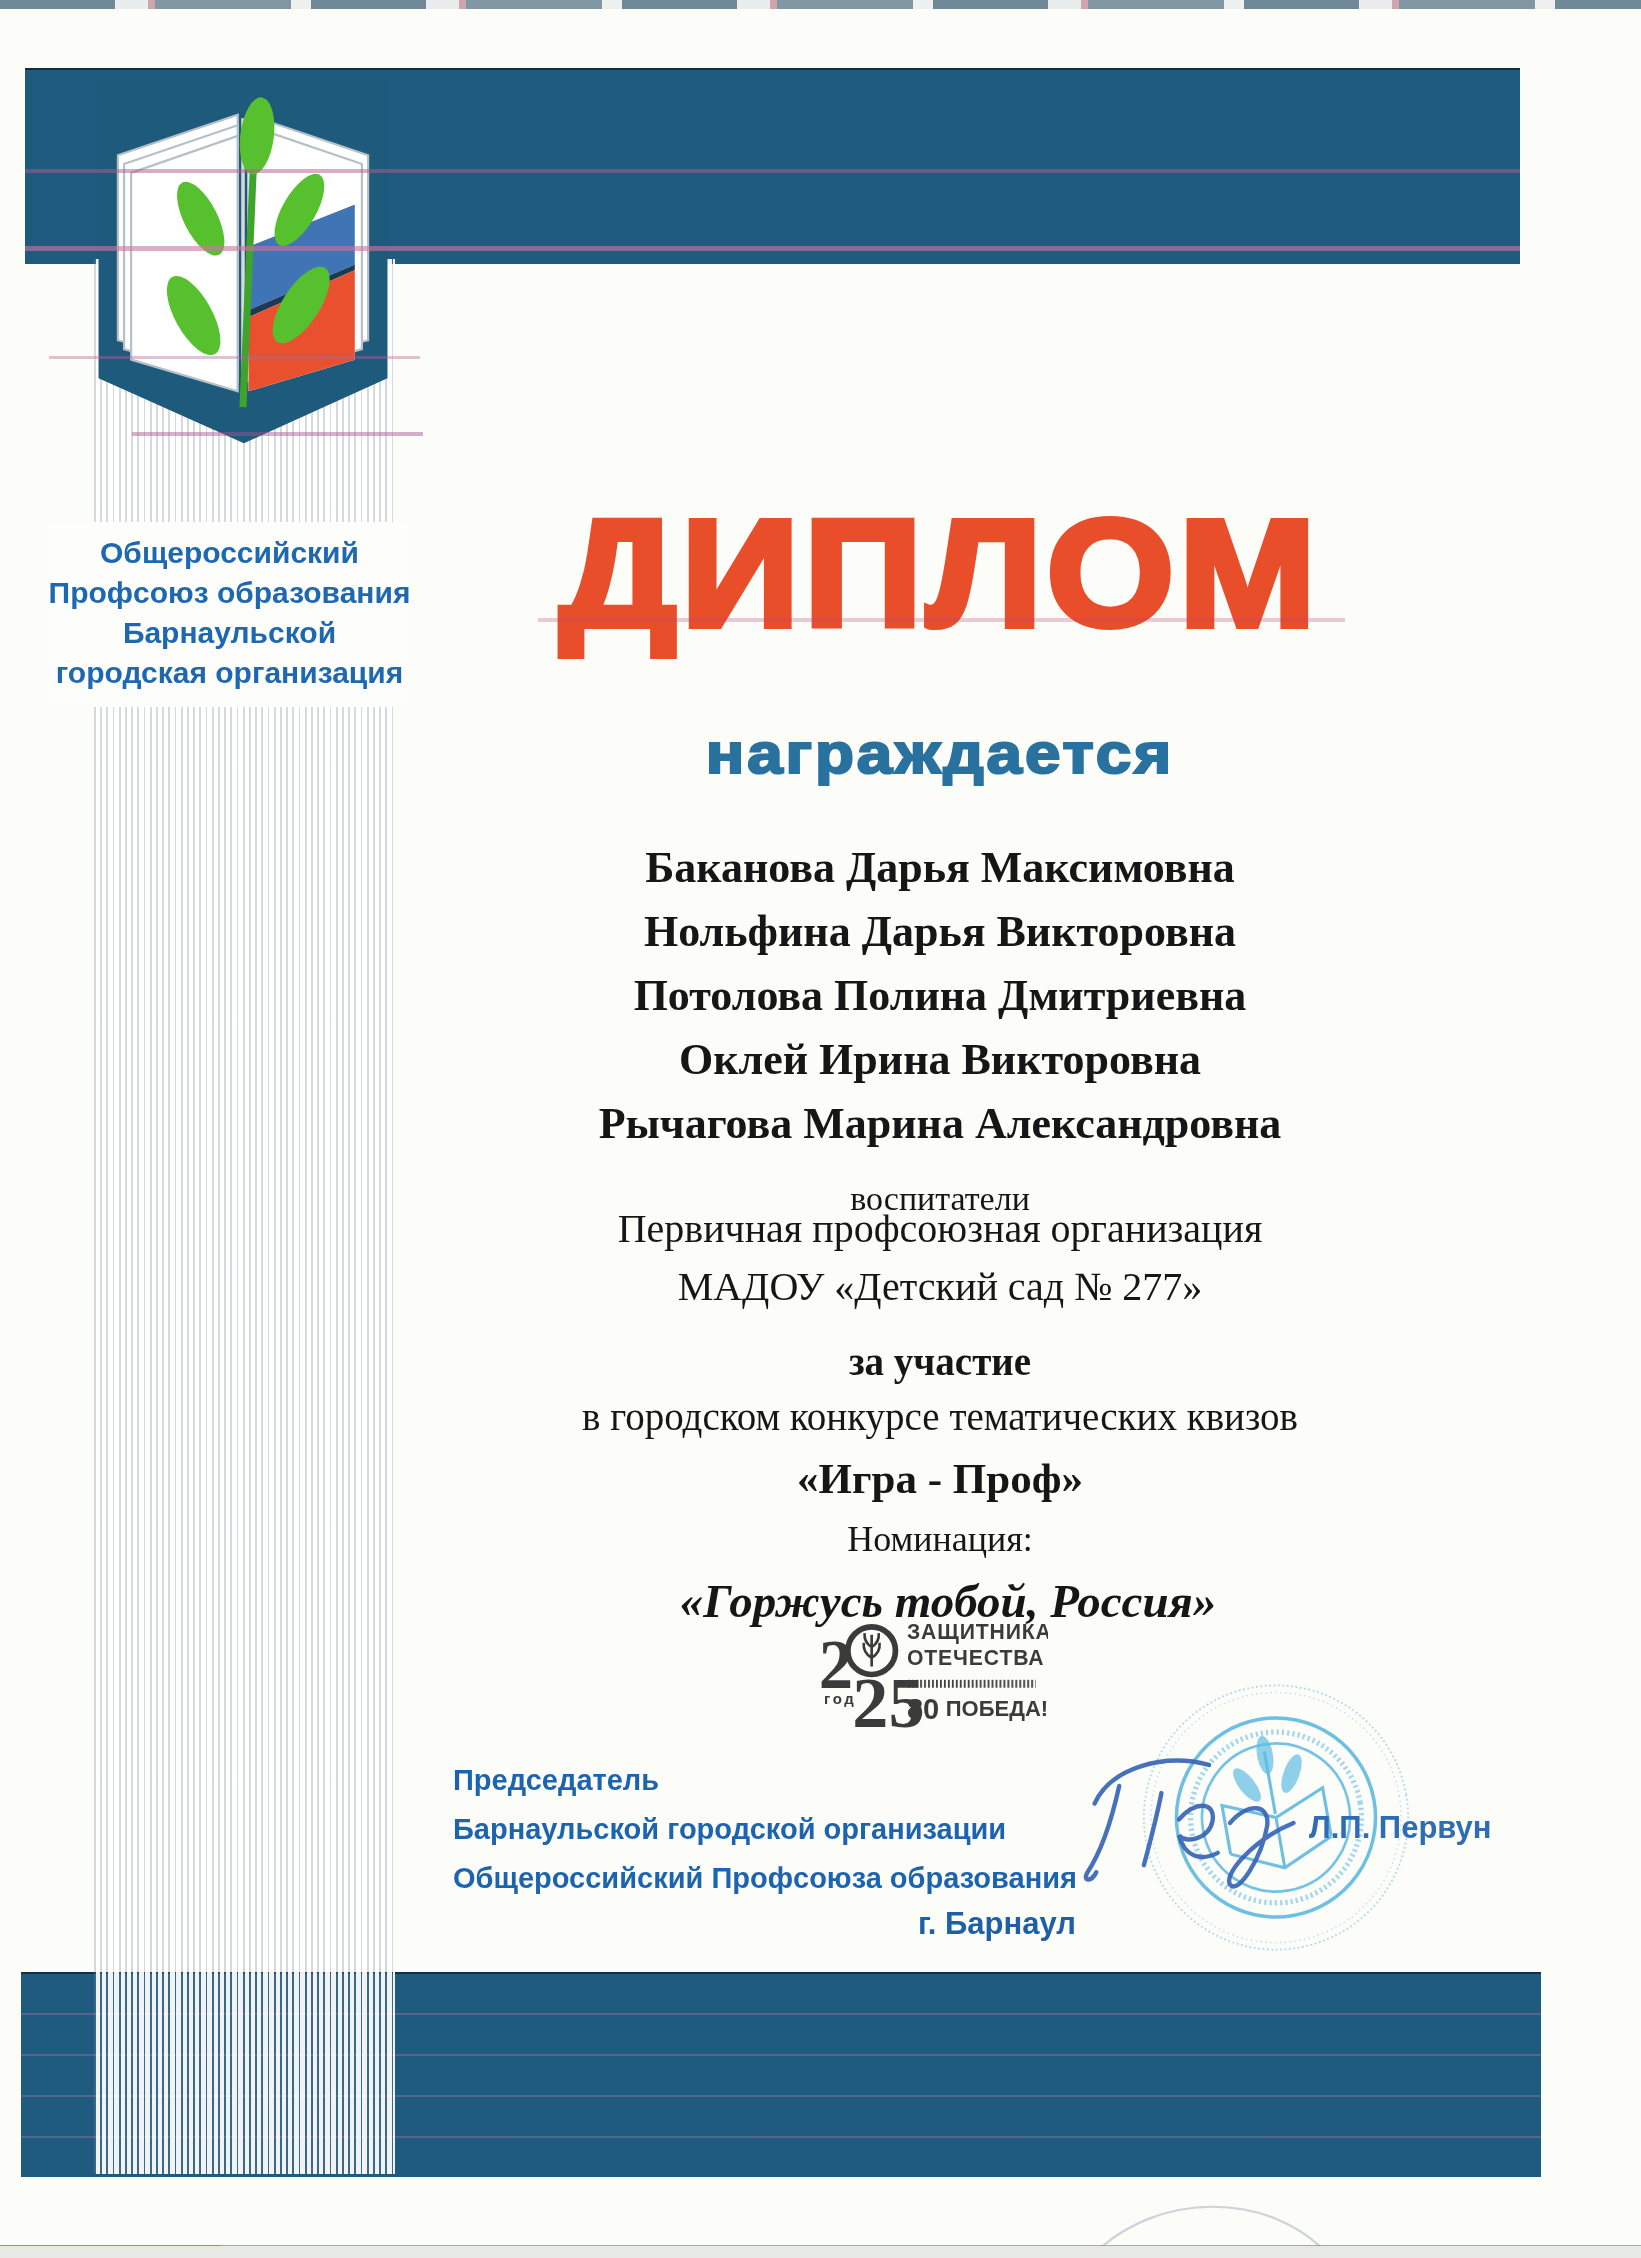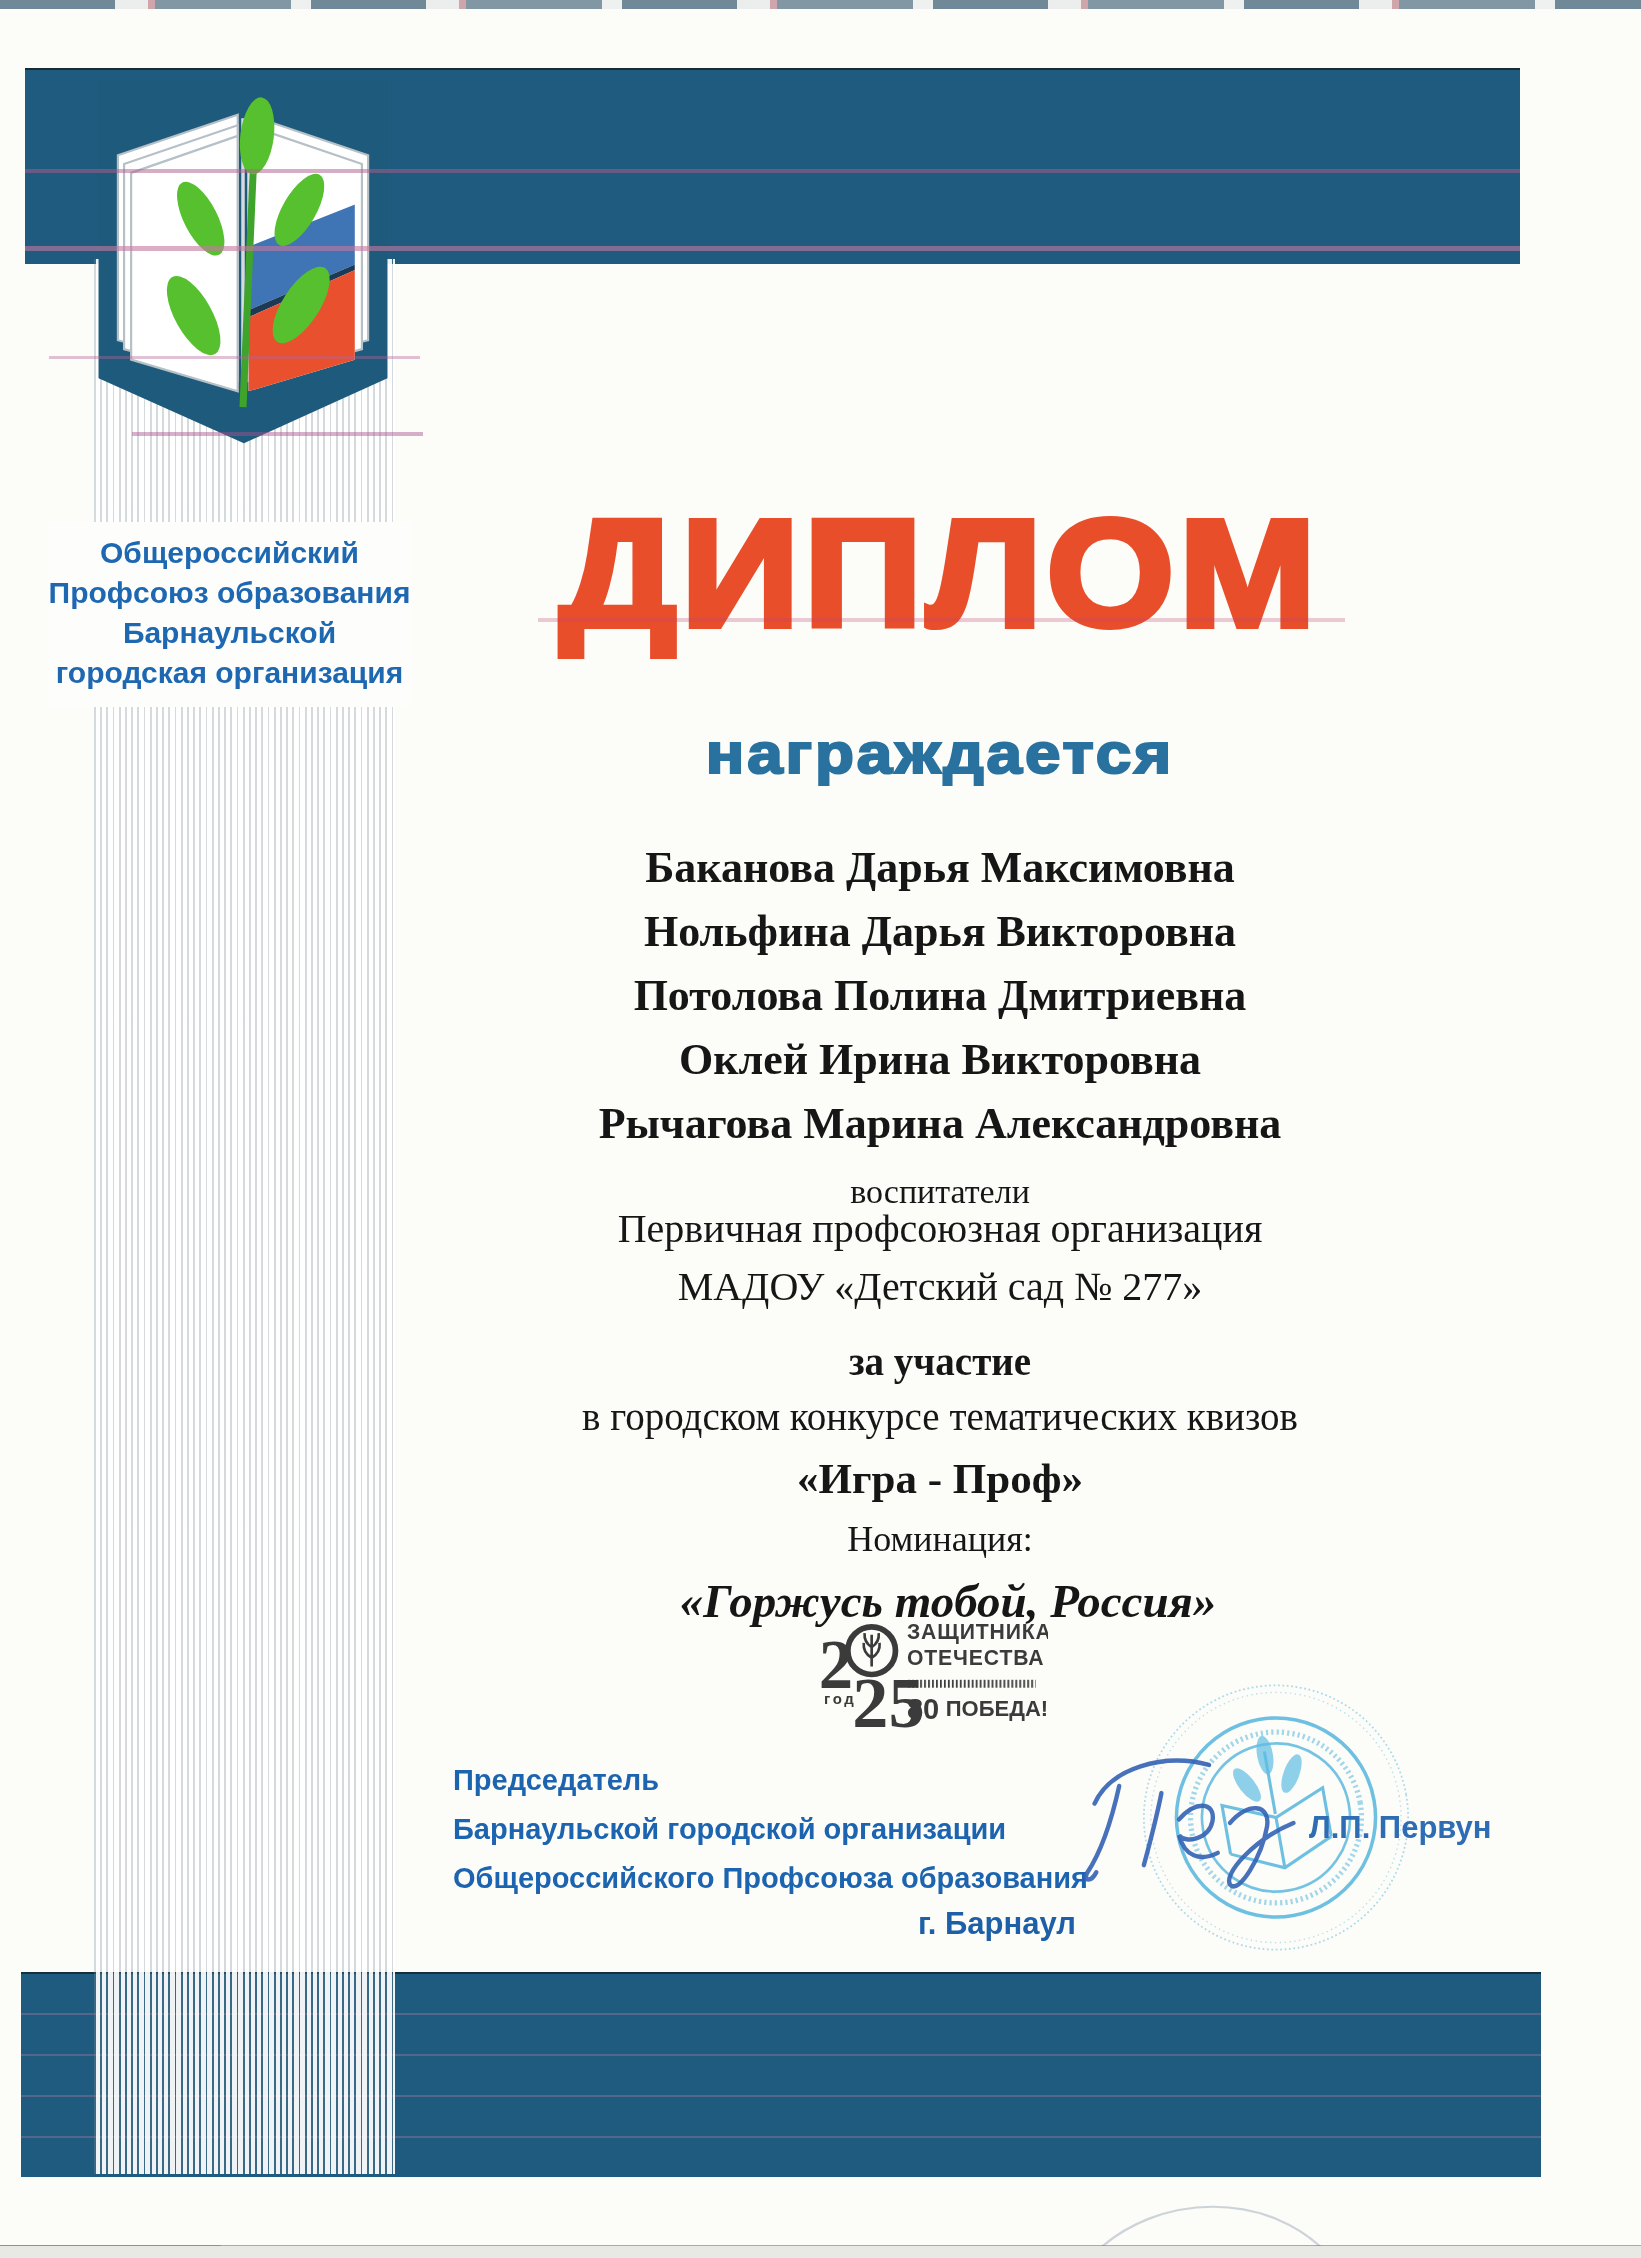--- a/index.html
+++ b/index.html
@@ -42,21 +42,21 @@
   
   .cc{position:absolute;left:243px;width:1394px;text-align:center;}
   .title{top:496px;font-family:"Liberation Sans",sans-serif;font-weight:bold;
     font-size:152px;line-height:154px;letter-spacing:4.4px;color:#e94e2b;
     transform:scaleX(1.08);-webkit-text-stroke:6.2px #e94e2b;}
   .awarded{top:719px;font-family:"Liberation Sans",sans-serif;font-weight:bold;
     font-size:58px;letter-spacing:2.6px;color:#29719e;transform:scaleX(1.1);
     -webkit-text-stroke:2.2px #29719e;}
   .names{top:836px;}
   .names .name{font-size:44px;font-weight:bold;line-height:64px;}
-  .names .role{font-size:34px;line-height:44px;margin-top:14px;}
+  .names .role{font-size:34px;line-height:44px;margin-top:21px;}
   .org{top:1200px;font-size:40px;line-height:58px;}
   .award{top:1334px;}
   .award .reason{font-size:39px;font-weight:bold;line-height:55px;}
   .award .event{font-size:39px;line-height:56px;}
   .award .event-name{font-size:43px;font-weight:bold;line-height:67px;}
   .award .nom-label{font-size:36px;line-height:55px;}
   .award .nom-name{font-size:47px;font-weight:bold;font-style:italic;line-height:69px;padding-left:16px;}
   
   .signatory{position:absolute;left:453px;top:1756px;font-family:"Liberation Sans",sans-serif;
     font-weight:bold;font-size:29px;line-height:49px;color:#1d64b0;}
@@ -155,21 +155,21 @@
     <text x="102" y="25" font-family="'Liberation Sans',sans-serif" font-weight="bold" font-size="24" letter-spacing="1" fill="#3b3b3b">ЗАЩИТНИКА</text>
     <text x="102" y="54" font-family="'Liberation Sans',sans-serif" font-weight="bold" font-size="24" letter-spacing="1" fill="#3b3b3b">ОТЕЧЕСТВА</text>
     <rect x="102" y="71" width="146" height="9" fill="url(#hatchp)"></rect>
     <text x="102" y="115" font-family="'Liberation Sans',sans-serif" font-weight="bold" font-size="33" fill="#3b3b3b">80</text>
     <text x="146" y="112" font-family="'Liberation Sans',sans-serif" font-weight="bold" font-size="25" fill="#3b3b3b">ПОБЕДА!</text>
   </svg>
 
   <div class="signatory">
     <div>Председатель</div>
     <div>Барнаульской городской организации</div>
-    <div>Общероссийского Профсоюза образования</div>
+    <div>Общероссийский Профсоюза образования</div>
   </div>
 
   <svg class="stamp" width="314" height="303" viewBox="0 0 356 344">
     <g fill="none" stroke="#48b0dc" transform="rotate(-10 178 172)">
       <circle cx="178" cy="172" r="150" stroke-width="2" stroke-dasharray="2 3" opacity=".45"></circle>
       <circle cx="178" cy="172" r="142" stroke-width="1.5" stroke-dasharray="1.5 4" opacity=".4"></circle>
       <circle cx="178" cy="172" r="113" stroke-width="4" opacity=".8"></circle>
       <circle cx="178" cy="172" r="97" stroke-width="6" stroke-dasharray="2.5 3.5" opacity=".5"></circle>
       <circle cx="178" cy="172" r="84" stroke-width="3" opacity=".75"></circle>
       <path d="M120,204 L178,230 L236,204 M120,204 L120,148 L178,172 L236,148 L236,204 M178,172 L178,230" stroke-width="3.5" opacity=".8"></path>

